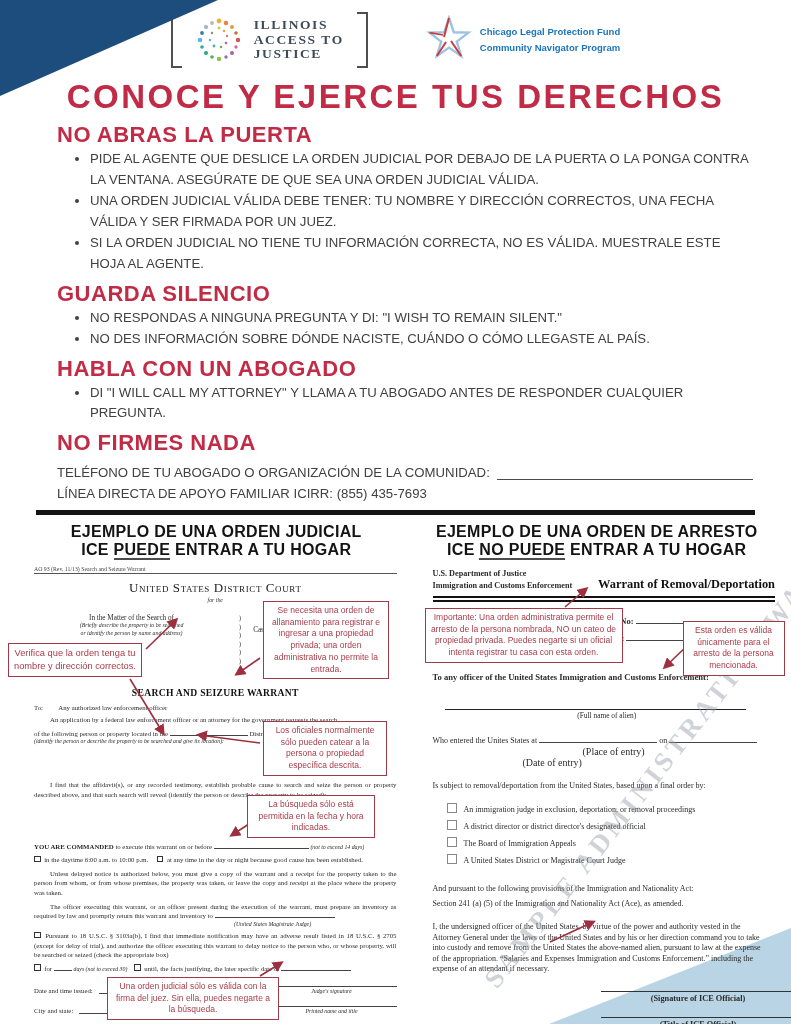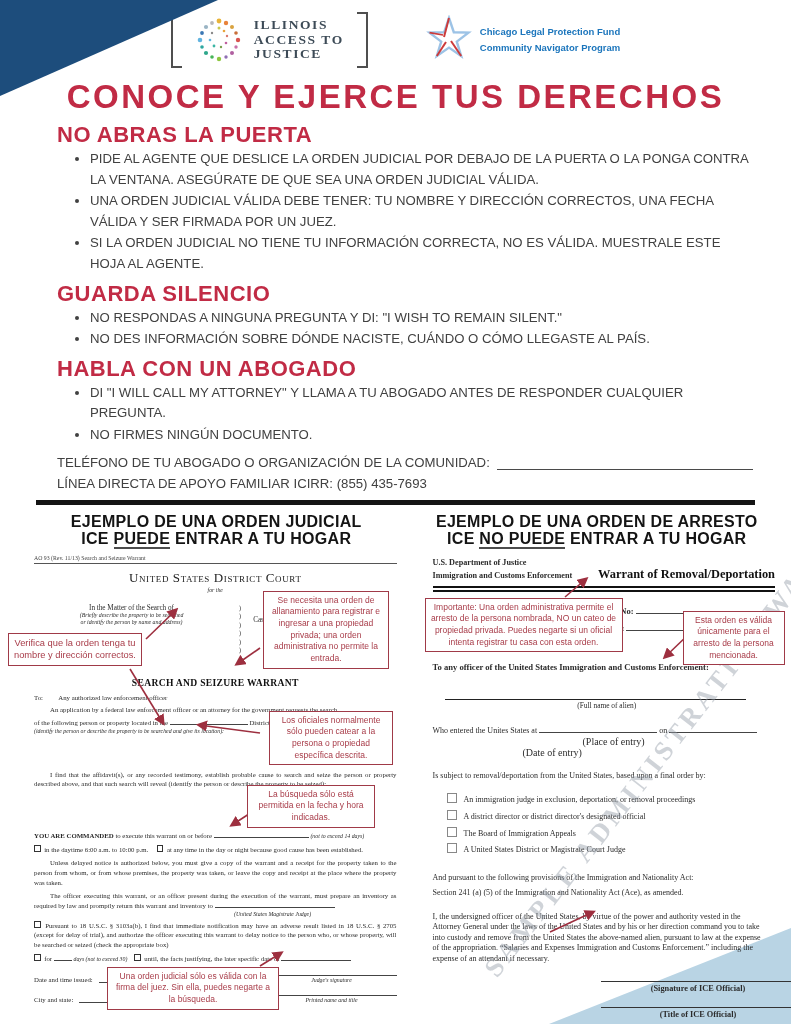--- a/index.html
+++ b/index.html
@@ -160,23 +160,21 @@
     </ul>
     <div class="sec-h">GUARDA SILENCIO</div>
     <ul class="bul">
       <li>NO RESPONDAS A NINGUNA PREGUNTA Y DI: "I WISH TO REMAIN SILENT."</li>
       <li>NO DES INFORMACIÓN SOBRE DÓNDE NACISTE, CUÁNDO O CÓMO LLEGASTE AL PAÍS.</li>
     </ul>
     <div class="sec-h">HABLA CON UN ABOGADO</div>
     <ul class="bul">
       <li>DI "I WILL CALL MY ATTORNEY" Y LLAMA A TU ABOGADO ANTES DE RESPONDER CUALQUIER PREGUNTA.</li>
     </ul>
-    <ul class="bul">
-      <li>NO FIRMES NINGÚN DOCUMENTO.</li>
-    </ul>
+    <div class="sec-h">NO FIRMES NADA</div>
 
     <div class="contact">
       <div class="c-row">
         <span>TELÉFONO DE TU ABOGADO O ORGANIZACIÓN DE LA COMUNIDAD:</span>
         <span class="fill"></span>
       </div>
       <div>LÍNEA DIRECTA DE APOYO FAMILIAR ICIRR: (855) 435-7693</div>
     </div>
   </div>
 
@@ -282,21 +280,21 @@
           <span class="blank" style="width:100px;margin-left:6px"></span>
           <span style="flex:1"></span>
           <span class="sigcell" style="width:130px">
             <span class="sigline" style="display:block">Printed name and title</span>
           </span>
         </div>
       </div>
 
       <div class="note" style="left:237px;top:80px;width:126px">Se necesita una orden de allanamiento para registrar e ingresar a una propiedad privada; una orden administrativa no permite la entrada.</div>
       <div class="note" style="left:-18px;top:122px;width:134px;font-size:9.3px">Verifica que la orden tenga tu nombre y dirección correctos.</div>
-      <div class="note" style="left:243px;top:200px;width:124px">Los oficiales normalmente sólo pueden catear a la persona o propiedad específica descrita.</div>
+      <div class="note" style="left:237px;top:200px;width:124px">Los oficiales normalmente sólo pueden catear a la persona o propiedad específica descrita.</div>
       <div class="note" style="left:221px;top:274px;width:128px">La búsqueda sólo está permitida en la fecha y hora indicadas.</div>
       <div class="note" style="left:81px;top:456px;width:172px">Una orden judicial sólo es válida con la firma del juez. Sin ella, puedes negarte a la búsqueda.</div>
 
       <svg class="arrows">
         <defs>
           <marker id="ahL" markerWidth="7" markerHeight="7" refX="5" refY="3.5" orient="auto">
             <polygon points="0,0 7,3.5 0,7" fill="#9d2f3f"></polygon>
           </marker>
         </defs>
         <line x1="120" y1="128" x2="150" y2="99" stroke="#9d2f3f" stroke-width="1.6" marker-end="url(#ahL)"></line>

